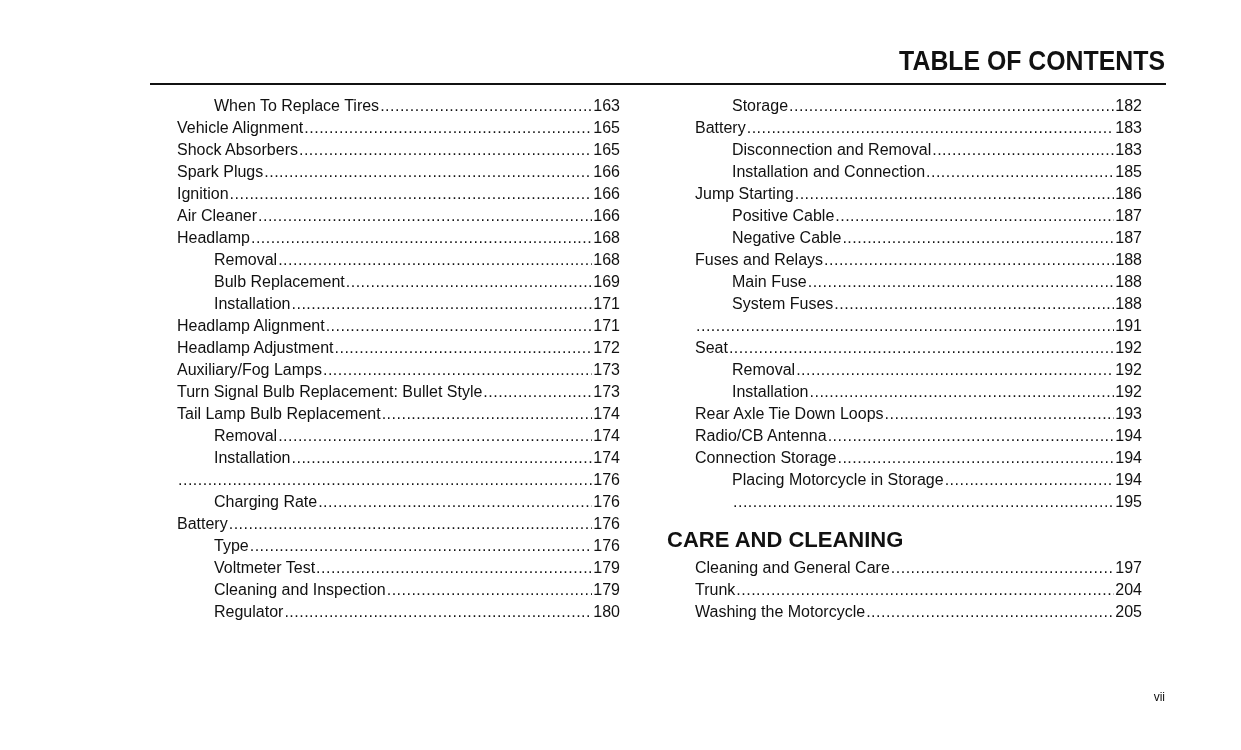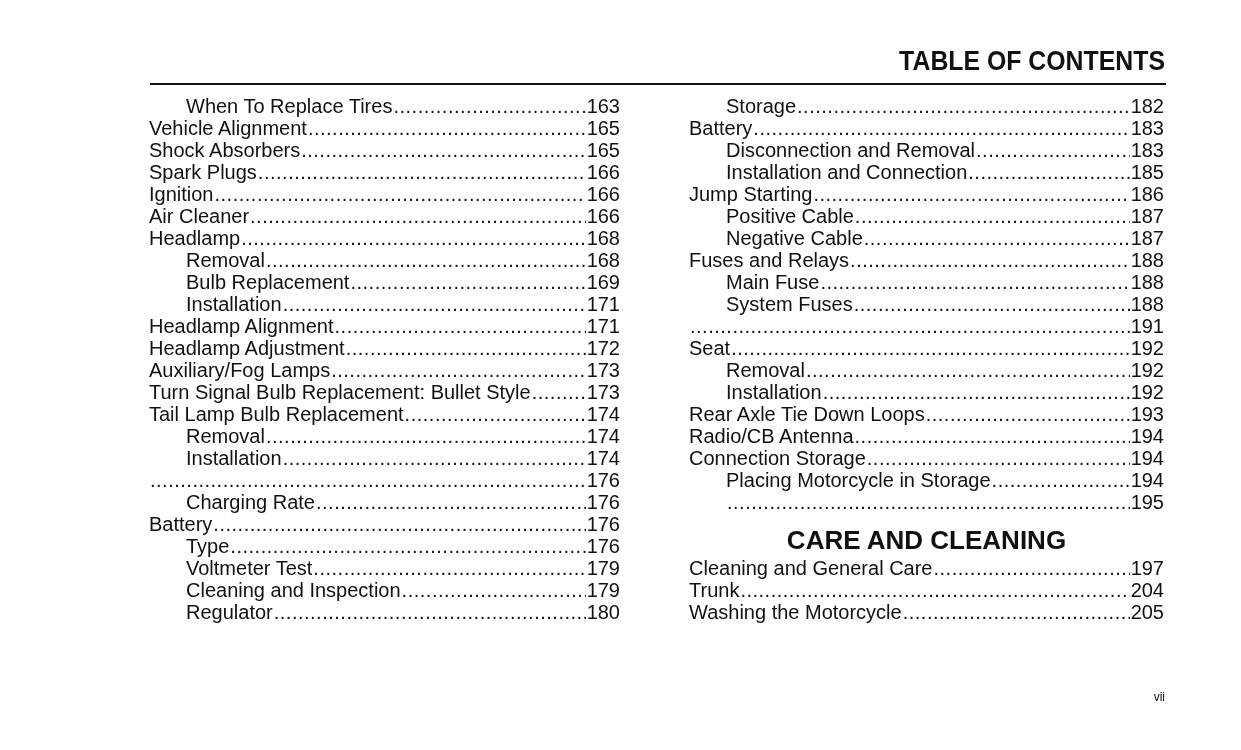--- a/index.html
+++ b/index.html
@@ -11,37 +11,37 @@
     position: absolute; right: 76px; top: 46px;
     font-family: "Liberation Sans", sans-serif;
     font-weight: bold; font-size: 27px; letter-spacing: 0px;
     transform: scaleX(0.92); transform-origin: right top;
   }
   .rule {
     position: absolute; left: 150px; top: 83px; width: 1016px; height: 2px; background: #111;
   }
   .col { position: absolute; top: 95px; }
   .col-left { left: 149px; width: 471px; }
-  .col-right { left: 689px; width: 475px; text-align: center; }
+  .col-right { left: 667px; width: 475px; }
   .entry {
     display: flex; align-items: baseline; height: 22px; line-height: 22px;
-    font-size: 20px; white-space: nowrap;
+    font-size: 16px; white-space: nowrap; margin-left: 28px;
   }
   .entry.sub { padding-left: 37px; }
   .entry .label { flex: 0 0 auto; }
   .entry .leader {
     flex: 1 1 auto; overflow: hidden; white-space: nowrap; margin: 0 1px;
     letter-spacing: 0.5px;
   }
   .entry .leader::before {
     content: "........................................................................................................................................................................";
   }
   .entry .page { flex: 0 0 auto; }
   .section-heading {
-    font-weight: bold; font-size: 26px; height: 30px; line-height: 30px;
+    font-weight: bold; font-size: 22px; height: 30px; line-height: 30px;
     margin-top: 12px; margin-bottom: 2px;
   }
   .page-number {
     position: absolute; right: 76px; top: 690px; font-size: 12px;
   }
   a.entry { color: inherit; text-decoration: none; }
 </style>
 </head>
 <body>
 

